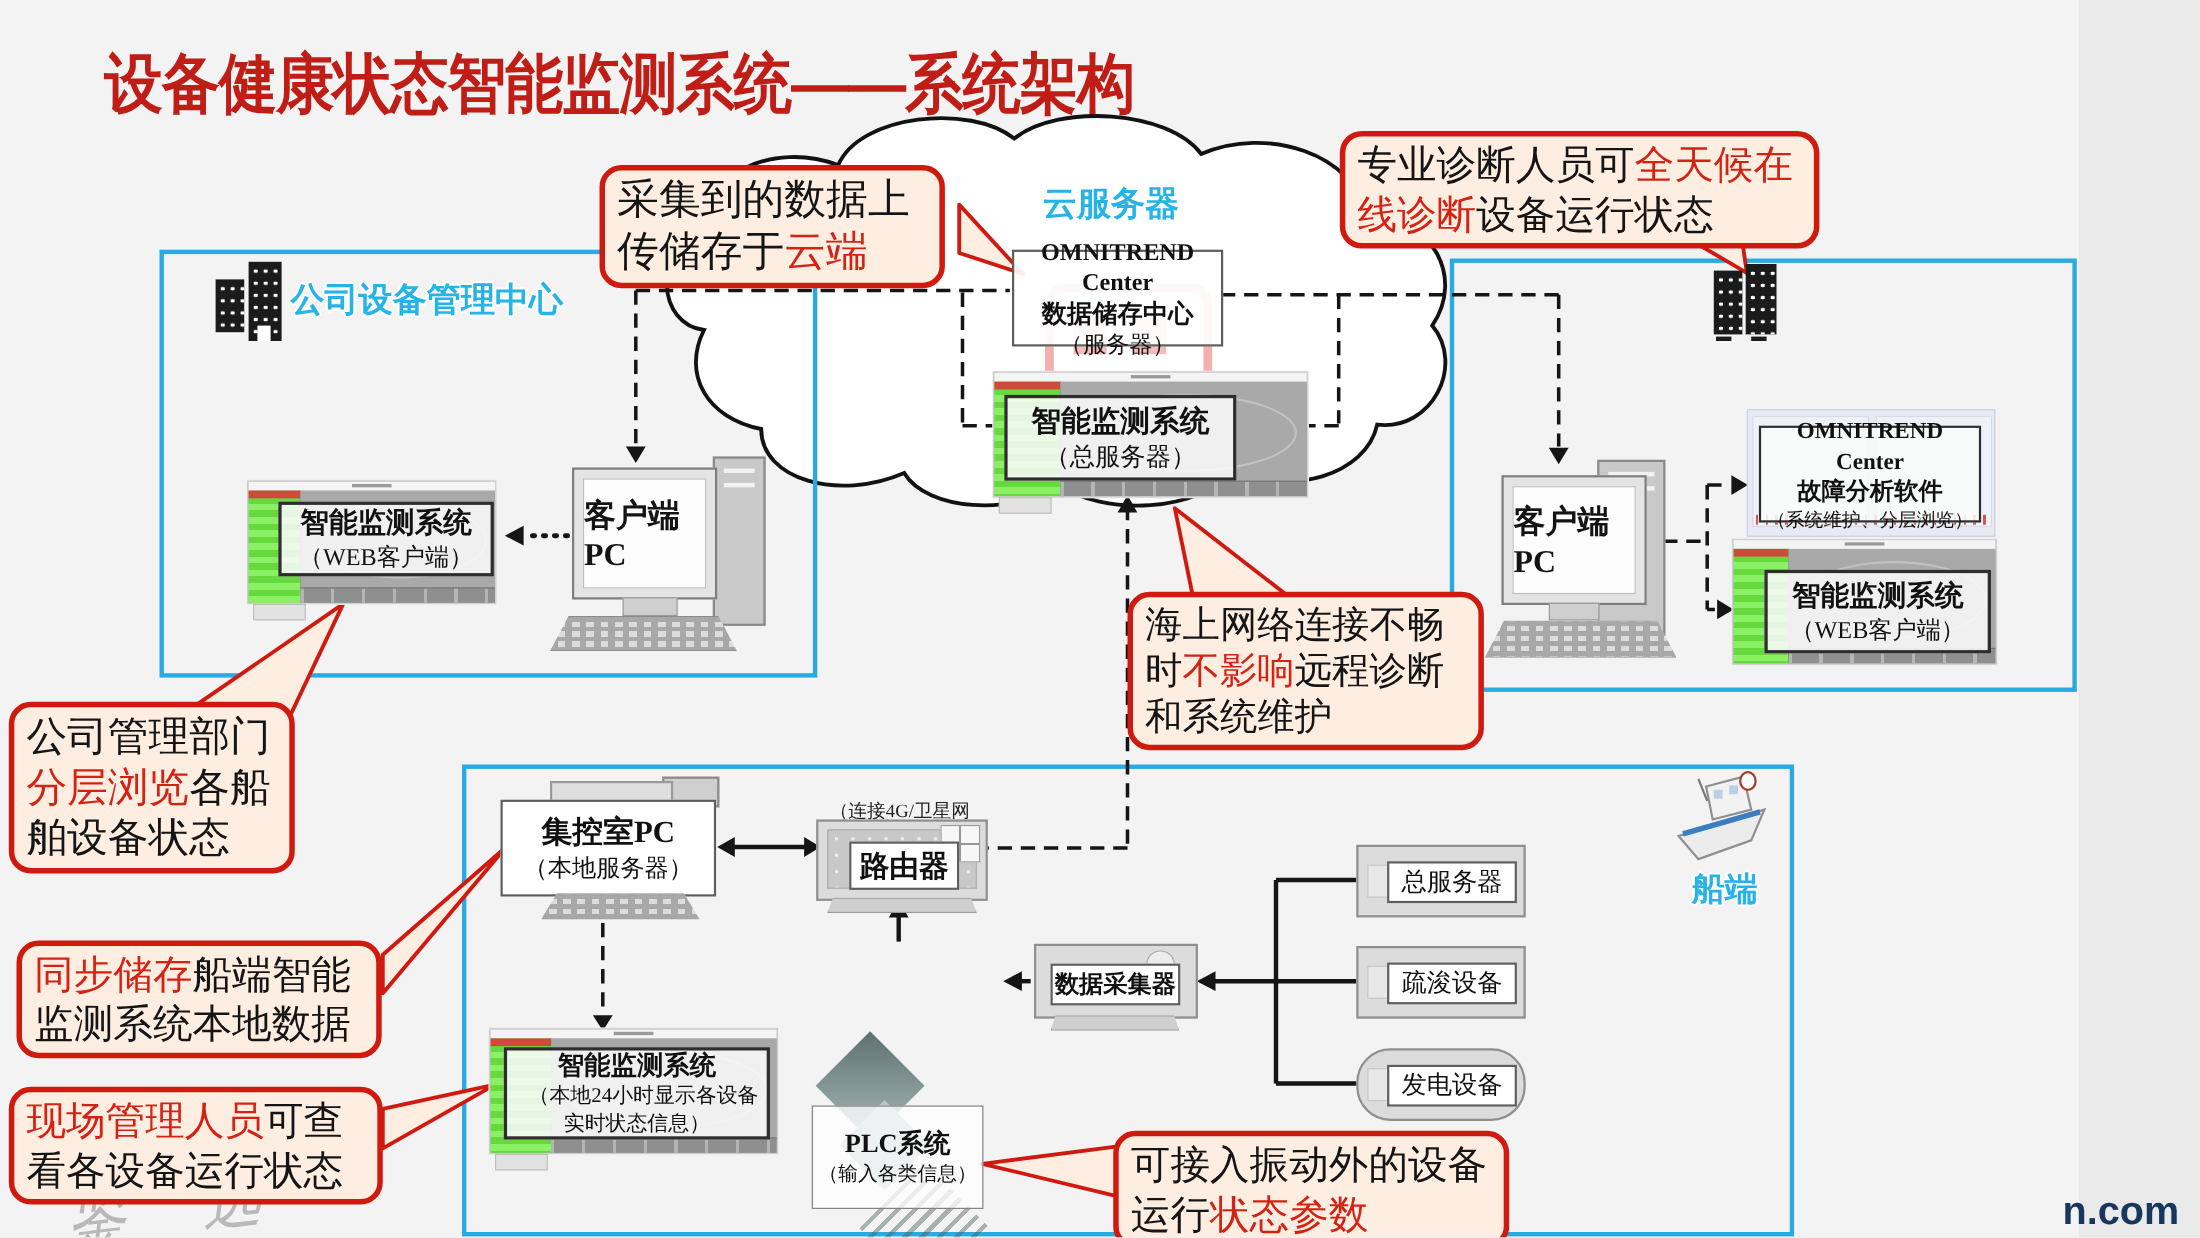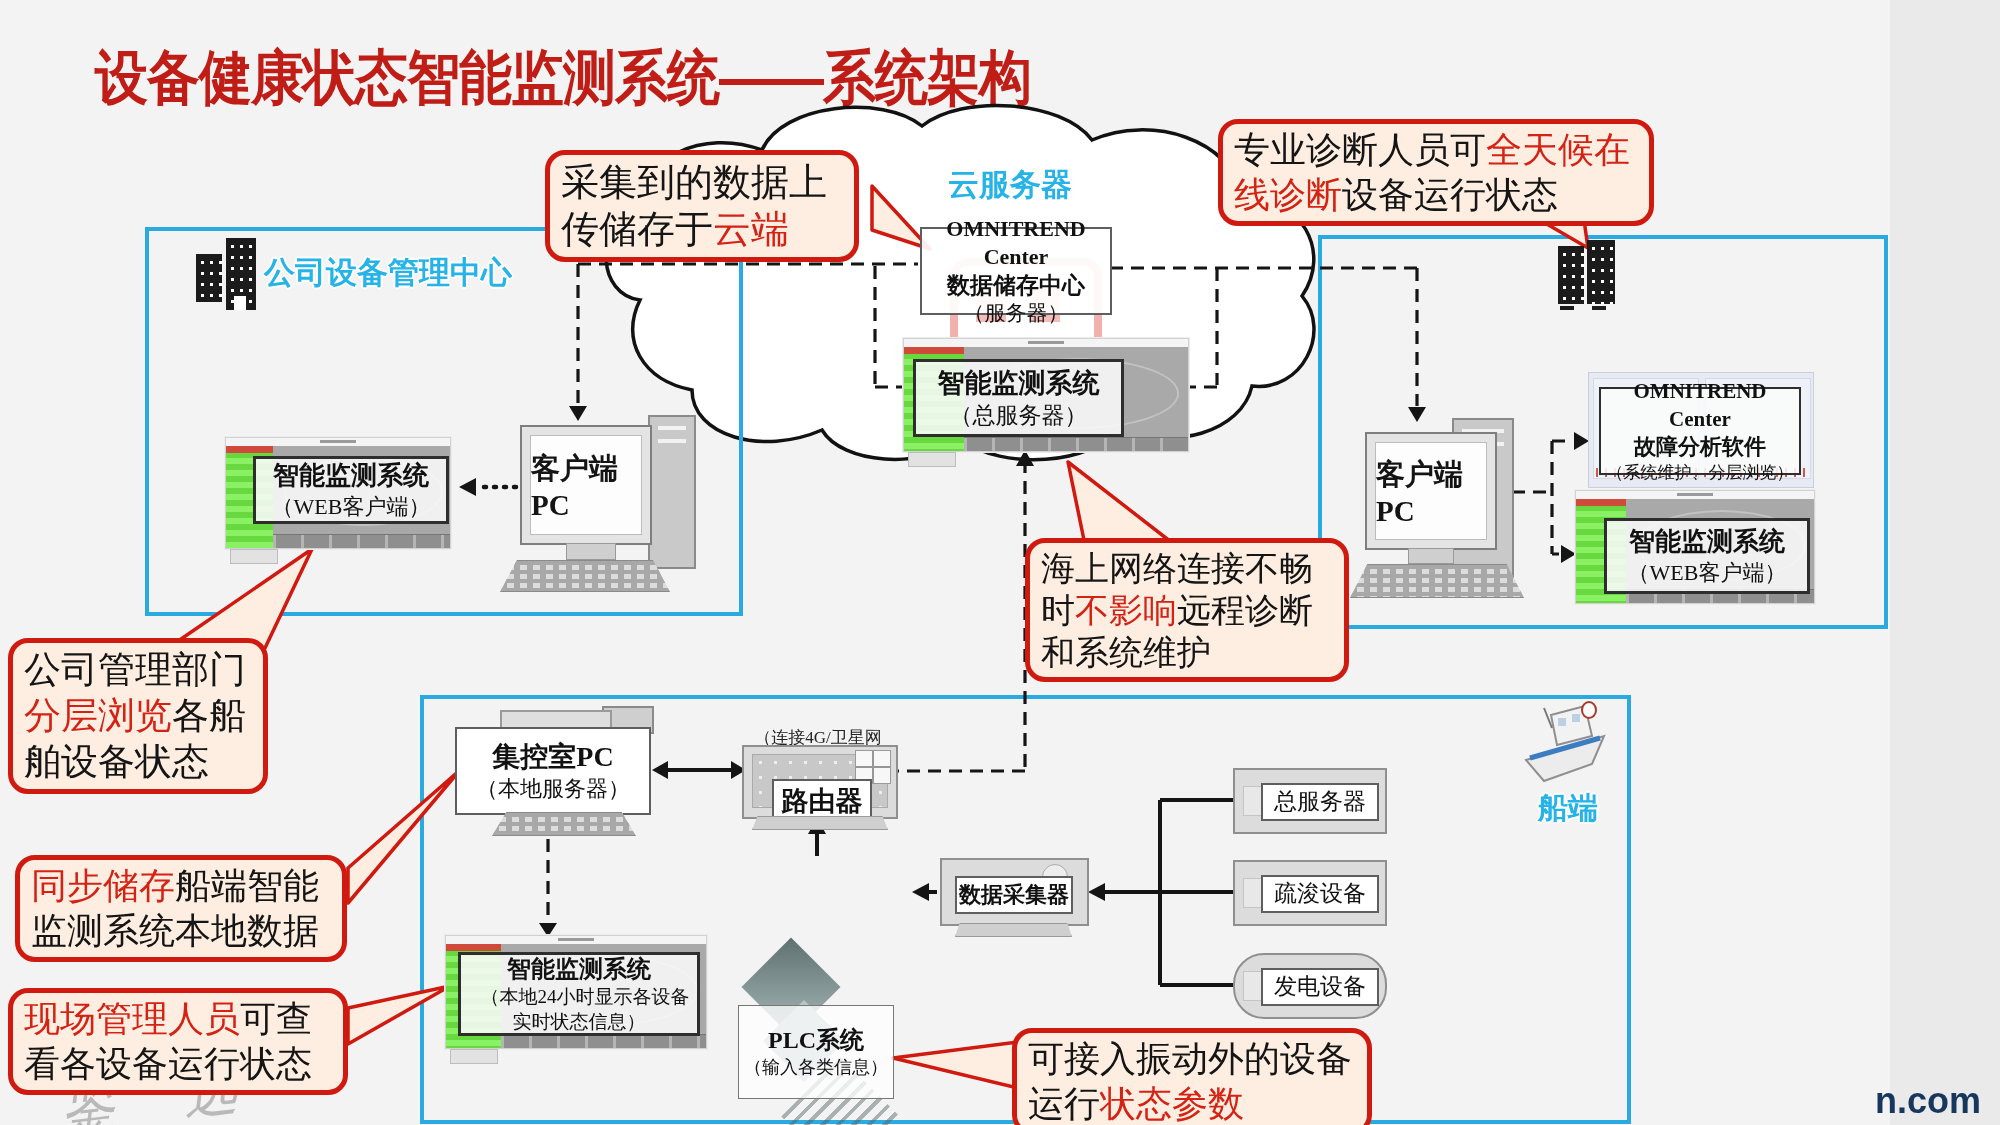--- a/index.html
+++ b/index.html
@@ -275,21 +275,21 @@
       <div style="font-size:22px;">（本地服务器）</div>
     </div>
     <div class="pc-kb" style="left:492px;top:812px;width:142px;height:22px;"></div>
   </div>
 
   <div class="note-serif" style="left:742px;top:726px;width:152px;font-size:17px;">（连接4G/卫星网络）</div>
   <div class="hw" style="left:742px;top:745px;width:152px;height:70px;">
     <div class="abs" style="left:8px;top:7px;width:134px;height:52px;background:#c8c8c8;border:1px solid #aaa;
          background-image:radial-gradient(circle,#eee 1.6px,transparent 1.8px);background-size:15px 15px;"></div>
     <div class="win-ico" style="left:111px;top:3px;width:34px;height:32px;"></div>
-    <div class="node" style="left:28px;top:32px;width:96px;height:40px;font-weight:bold;font-size:27px;">路由器</div>
+    <div class="node" style="left:28px;top:18px;width:96px;height:40px;font-weight:bold;font-size:27px;">路由器</div>
   </div>
   <div class="hw-base" style="left:752px;top:816px;width:134px;height:12px;"></div>
 
 
   <div class="hw" style="left:940px;top:858px;width:145px;height:64px;">
     <div class="abs" style="left:100px;top:4px;width:24px;height:24px;border-radius:50%;background:#ededed;border:1px solid #aaa;"></div>
     <div class="node" style="left:13px;top:16px;width:114px;height:34px;font-weight:bold;font-size:22px;">数据采集器</div>
   </div>
   <div class="hw-base" style="left:955px;top:923px;width:115px;height:12px;"></div>
 

